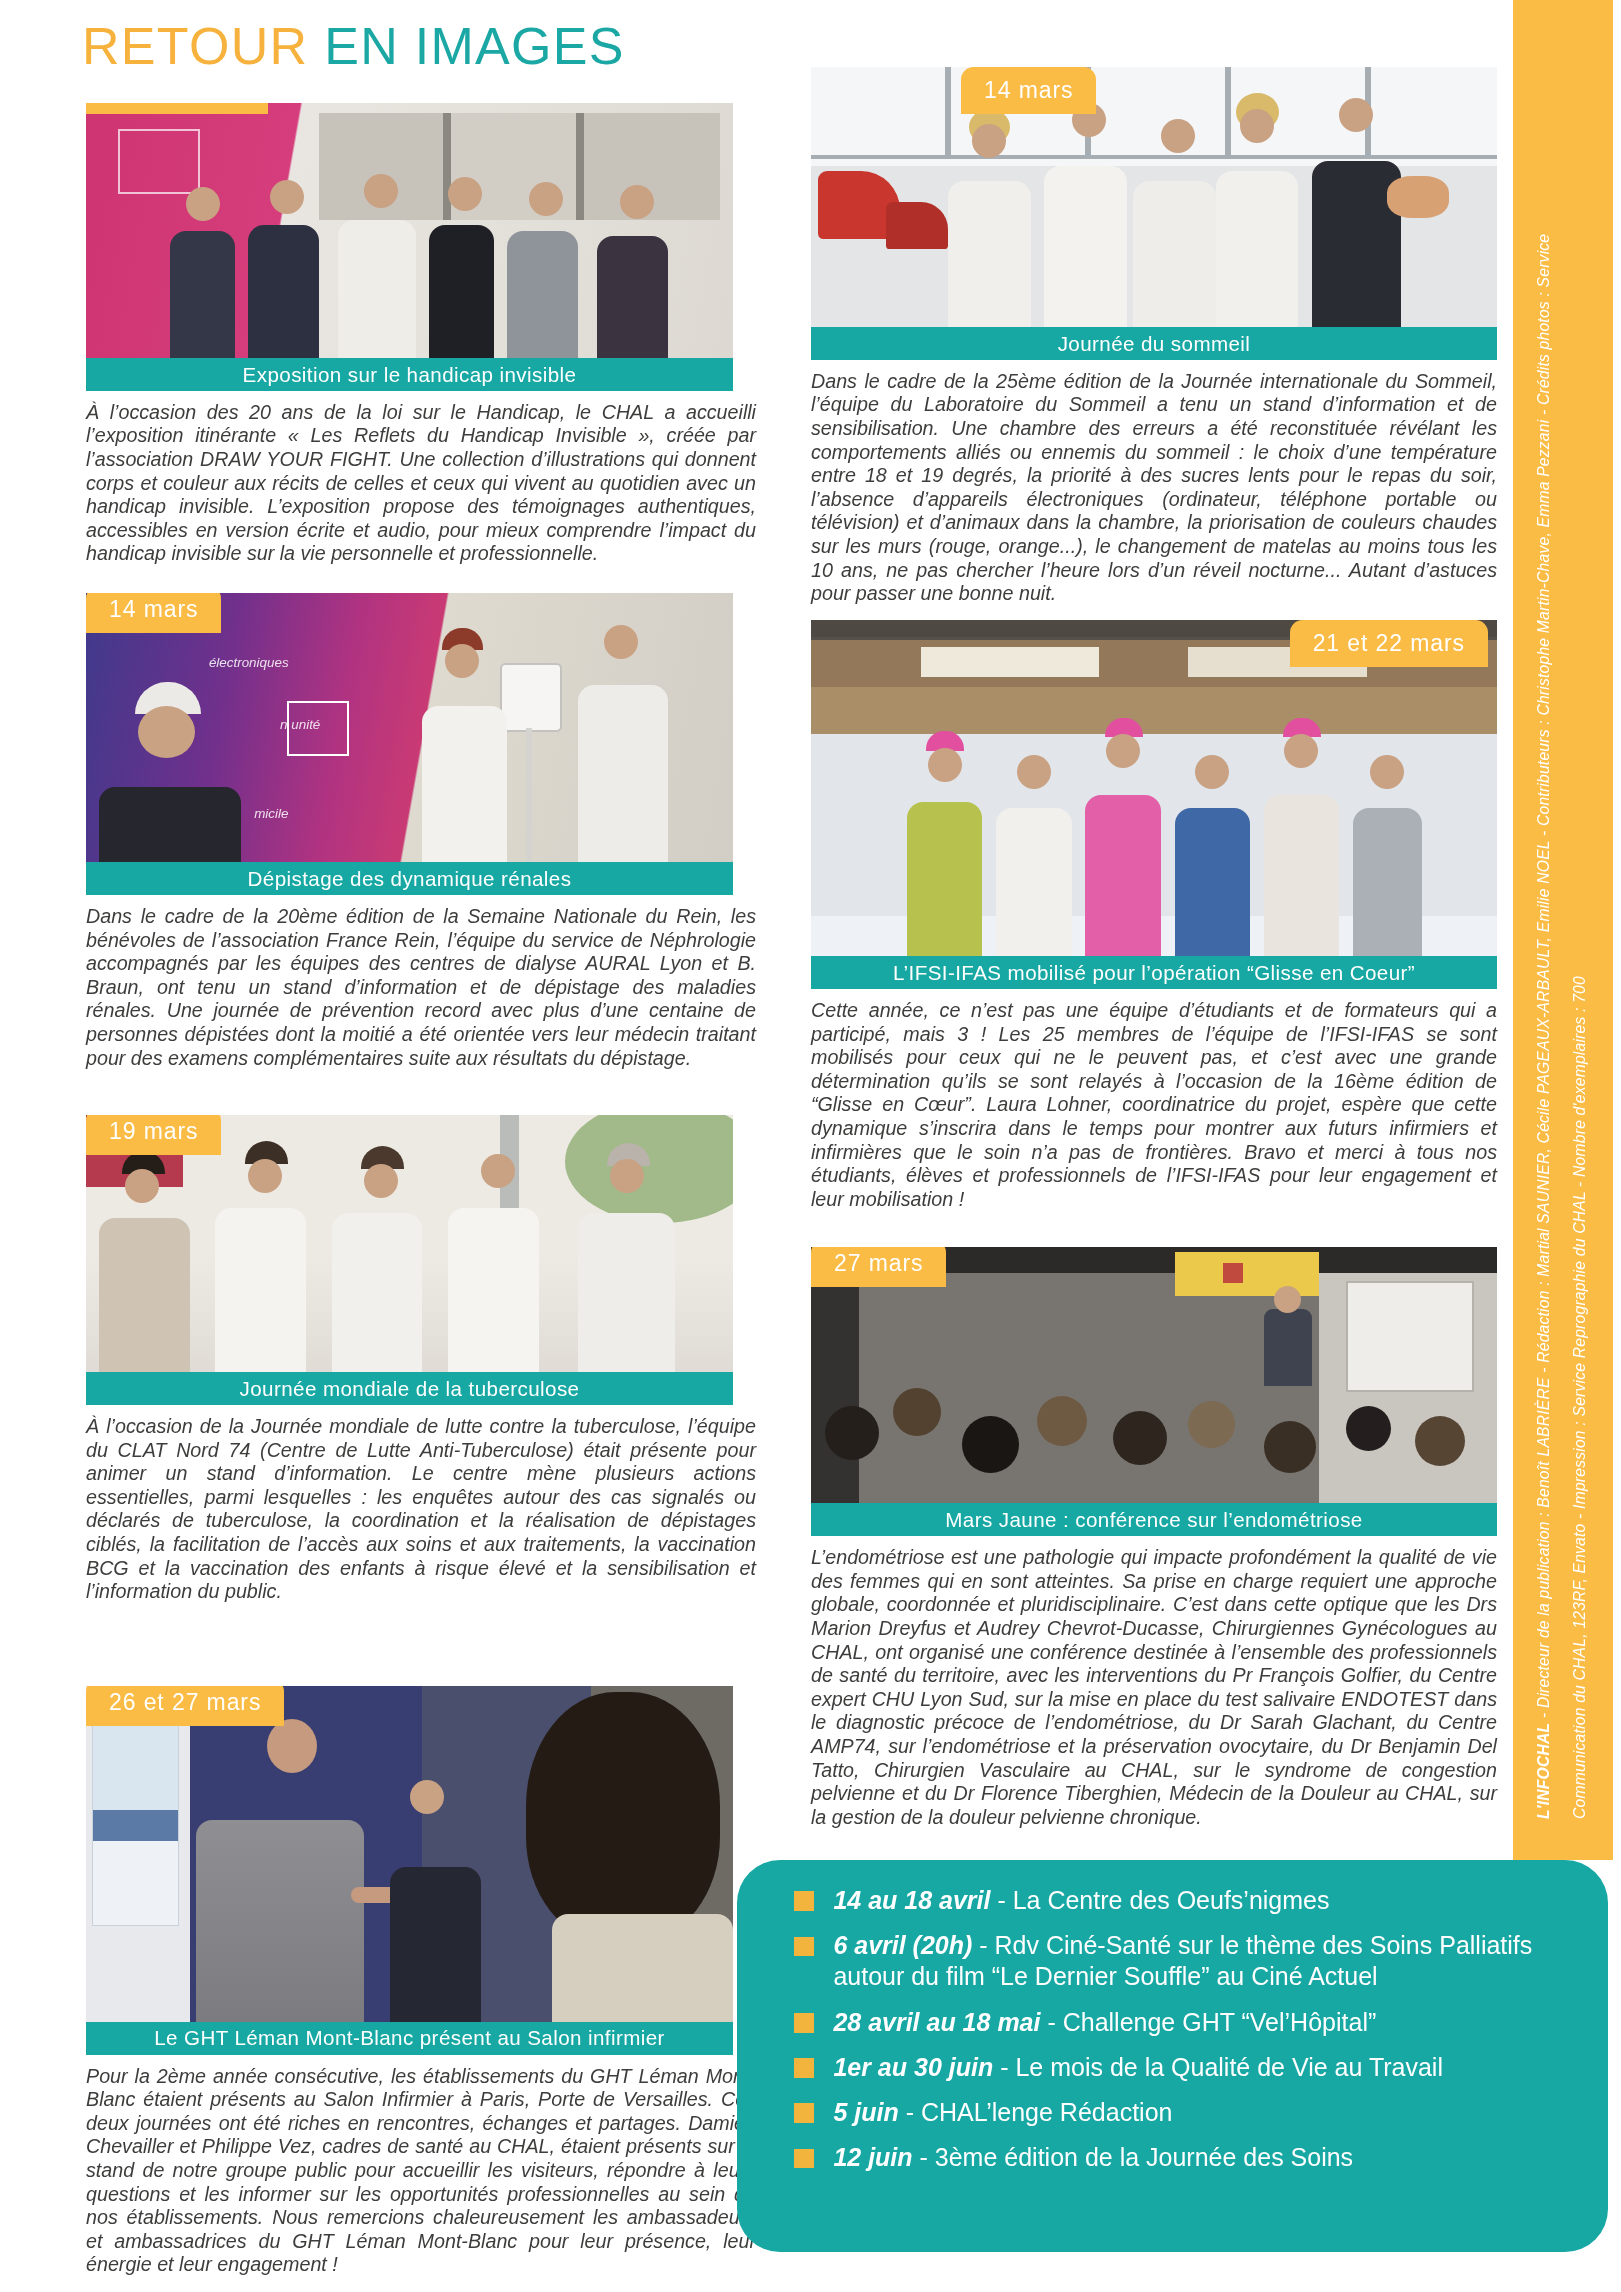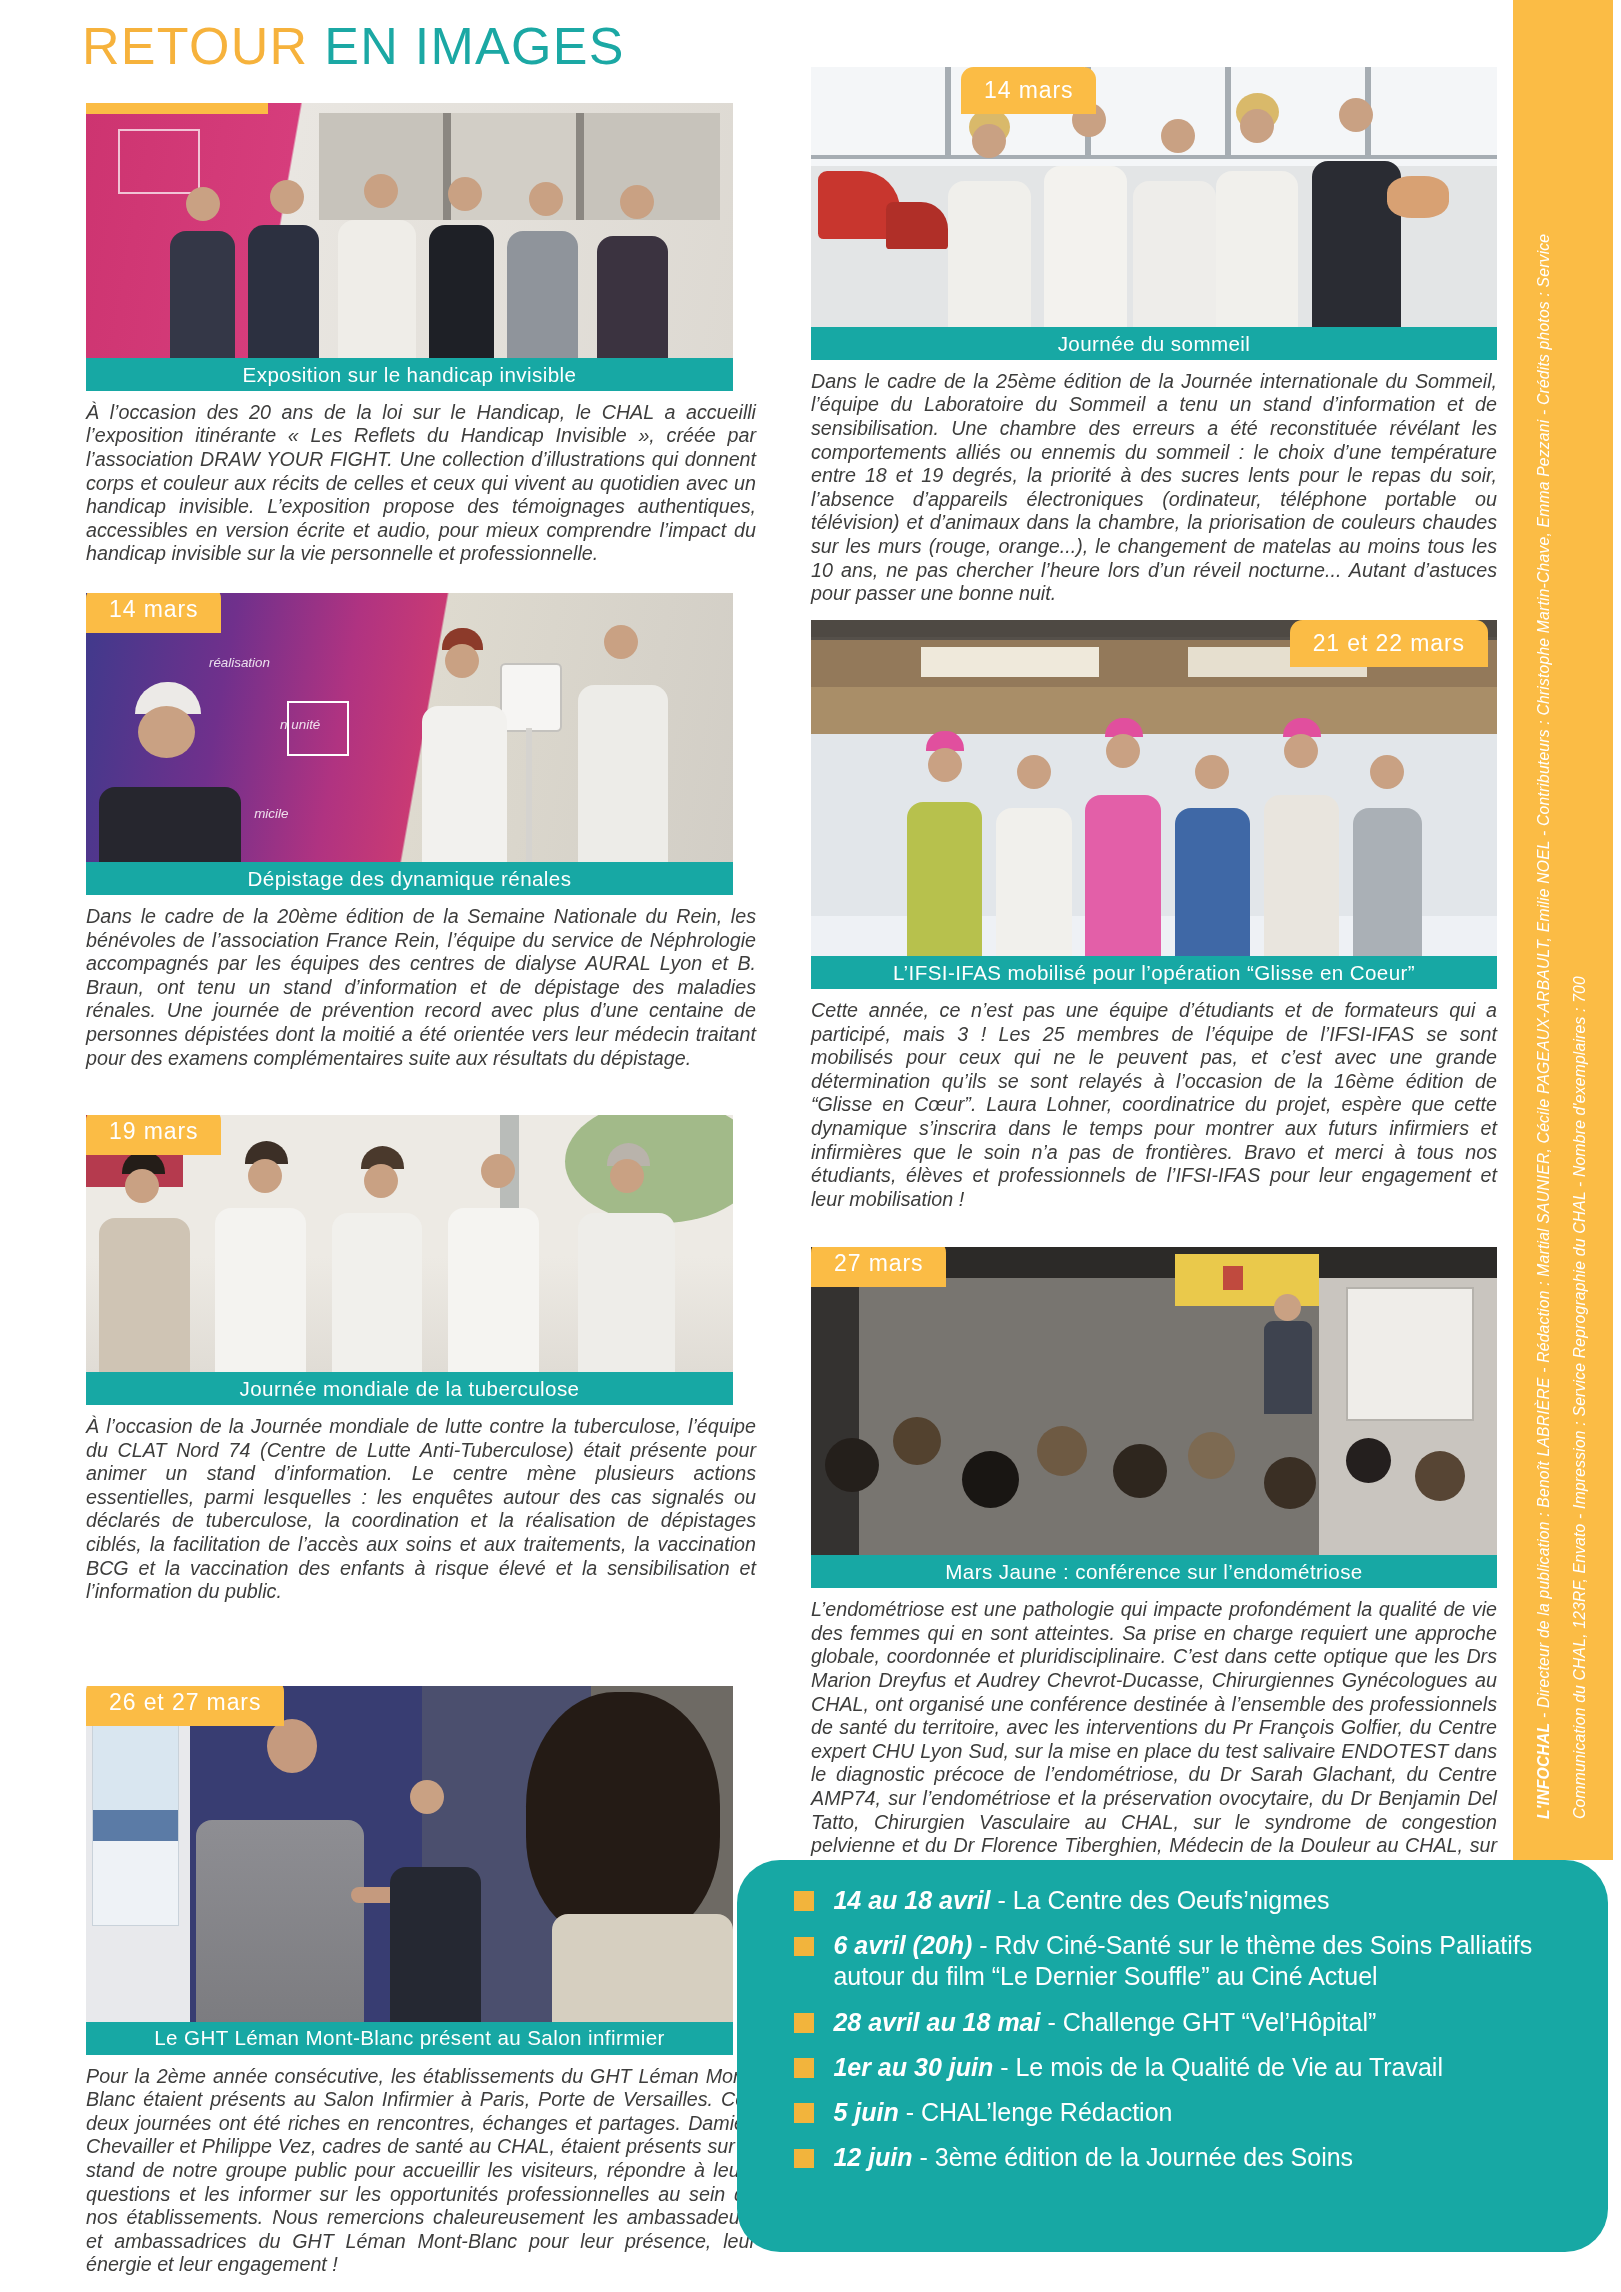--- a/index.html
+++ b/index.html
@@ -70,21 +70,21 @@
         <i class="hd" style="left:82.5%;top:32%"></i>
         <div class="badge" style="top:-36px">13 fév. 2025</div>
       </div>
       <div class="cap">Exposition sur le handicap invisible</div>
       <p class="txt">À l’occasion des 20 ans de la loi sur le Handicap, le CHAL a accueilli l’exposition itinérante « Les Reflets du Handicap Invisible », créée par l’association DRAW YOUR FIGHT. Une collection d’illustrations qui donnent corps et couleur aux récits de celles et ceux qui vivent au quotidien avec un handicap invisible. L’exposition propose des témoignages authentiques, accessibles en version écrite et audio, pour mieux comprendre l’impact du handicap invisible sur la vie personnelle et professionnelle.</p>
     </section>
 
     <section class="story" style="margin-top:27px">
       <div class="ph" style="height:269px;background:linear-gradient(100deg,#3f3a8c 0%,#70308c 22%,#b03381 40%,#c93a74 52%,#dedacf 52.3%,#d2cec6 100%)">
         <i class="s" style="left:31%;top:40%;width:9%;height:19%;border:2.7px solid #ffffff"></i>
-        <span class="bw" style="left:19%;top:23%">réalisation</span>
+        <span class="bw" style="left:19%;top:23%">électroniques</span>
         <span class="bw" style="left:30%;top:46%">n unité</span>
         <span class="bw" style="left:26%;top:79%">micile</span>
         <i class="s" style="left:7.5%;top:33%;width:66px;height:32px;background:#eceae7;border-radius:36px 36px 0 0"></i>
         <i class="hd" style="left:8%;top:42%;width:57px;height:52px"></i>
         <i class="to" style="left:2%;width:22%;height:28%;background:#26262e"></i>
         <i class="s" style="left:64%;top:26%;width:9%;height:24%;background:#f6f5f3;border:2.7px solid #c4c2be;border-radius:5.4px"></i>
         <i class="s" style="left:68%;top:50%;width:1%;height:50%;background:#d5d3cf"></i>
         <i class="to" style="left:52%;width:13%;height:58%;background:#f2f1ee"></i>
         <i class="s" style="left:55%;top:13%;width:41px;height:21.5px;background:#8c3a2a;border-radius:19.7px 19.7px 0 0"></i>
         <i class="hd" style="left:55.5%;top:19%"></i>
@@ -185,21 +185,21 @@
         <i class="hd" style="left:69%;top:34%"></i>
         <i class="to" style="left:79%;width:10%;height:44%;background:#aab0b6"></i>
         <i class="hd" style="left:81.5%;top:40%"></i>
         <div class="badge" style="top:0;left:auto;right:9px">21 et 22 mars</div>
       </div>
       <div class="cap">L’IFSI-IFAS mobilisé pour l’opération “Glisse en Coeur”</div>
       <p class="txt">Cette année, ce n’est pas une équipe d’étudiants et de formateurs qui a participé, mais 3 ! Les 25 membres de l’équipe de l’IFSI-IFAS se sont mobilisés pour ceux qui ne le peuvent pas, et c’est avec une grande détermination qu’ils se sont relayés à l’occasion de la 16ème édition de “Glisse en Cœur”. Laura Lohner, coordinatrice du projet, espère que cette dynamique s’inscrira dans le temps pour montrer aux futurs infirmiers et infirmières que le soin n’a pas de frontières. Bravo et merci à tous nos étudiants, élèves et professionnels de l’IFSI-IFAS pour leur engagement et leur mobilisation !</p>
     </section>
 
     <section class="story" style="margin-top:36px">
-      <div class="ph" style="height:308px;background:linear-gradient(90deg,#343230 0 7%,#787570 7% 74%,#c9c5bf 74%)">
+      <div class="ph" style="height:256px;background:linear-gradient(90deg,#343230 0 7%,#787570 7% 74%,#c9c5bf 74%)">
         <i class="s" style="left:0;top:0;width:100%;height:10%;background:#2c2a28"></i>
         <i class="s" style="left:53%;top:2%;width:21%;height:17%;background:#eac94b"></i>
         <i class="s" style="left:60%;top:6%;width:3%;height:8%;background:#c04a3e"></i>
         <i class="s" style="left:78%;top:13%;width:18%;height:42%;background:#efede9;border:2.7px solid #b5b2ac"></i>
         <i class="s" style="left:66%;top:24%;width:7%;height:30%;background:#3e434f;border-radius:9px 9px 0 0"></i>
         <i class="hd" style="left:67.5%;top:15%;width:27px;height:27px"></i>
         <i class="hd" style="left:2%;top:62%;width:54px;height:54px;background:#241f1b"></i>
         <i class="hd" style="left:12%;top:55%;width:48px;height:48px;background:#53422f"></i>
         <i class="hd" style="left:22%;top:66%;width:57px;height:57px;background:#191613"></i>
         <i class="hd" style="left:33%;top:58%;width:50px;height:50px;background:#6e5a43"></i>

